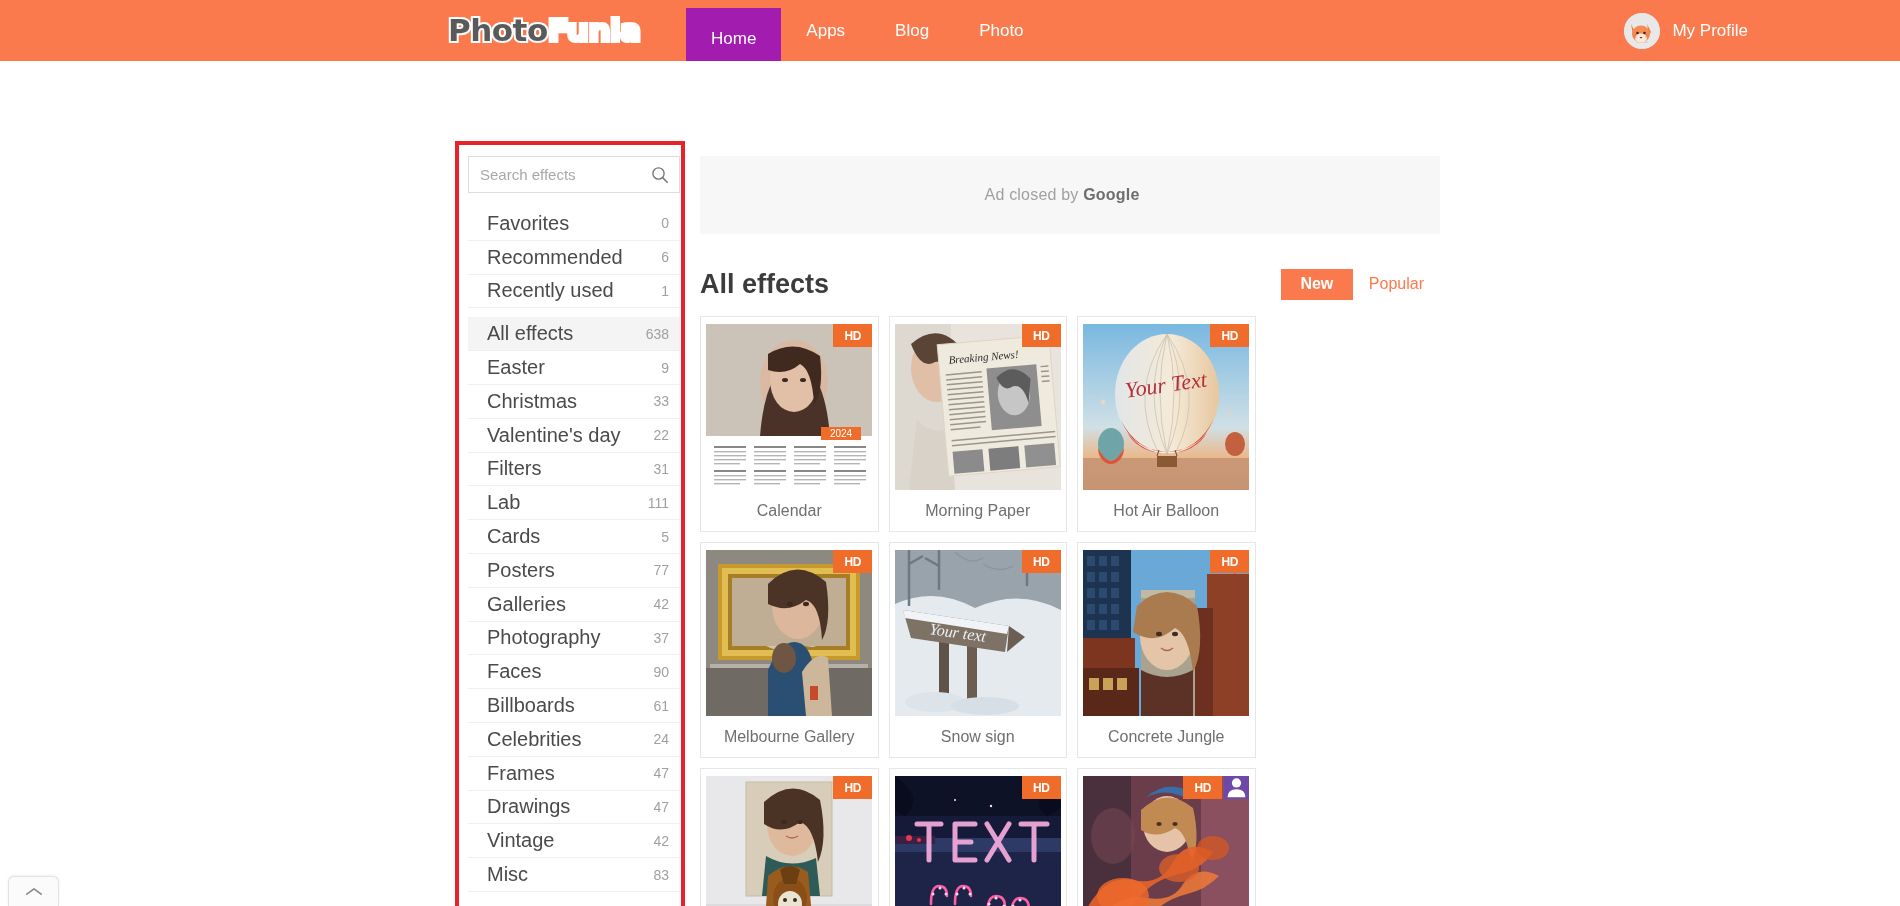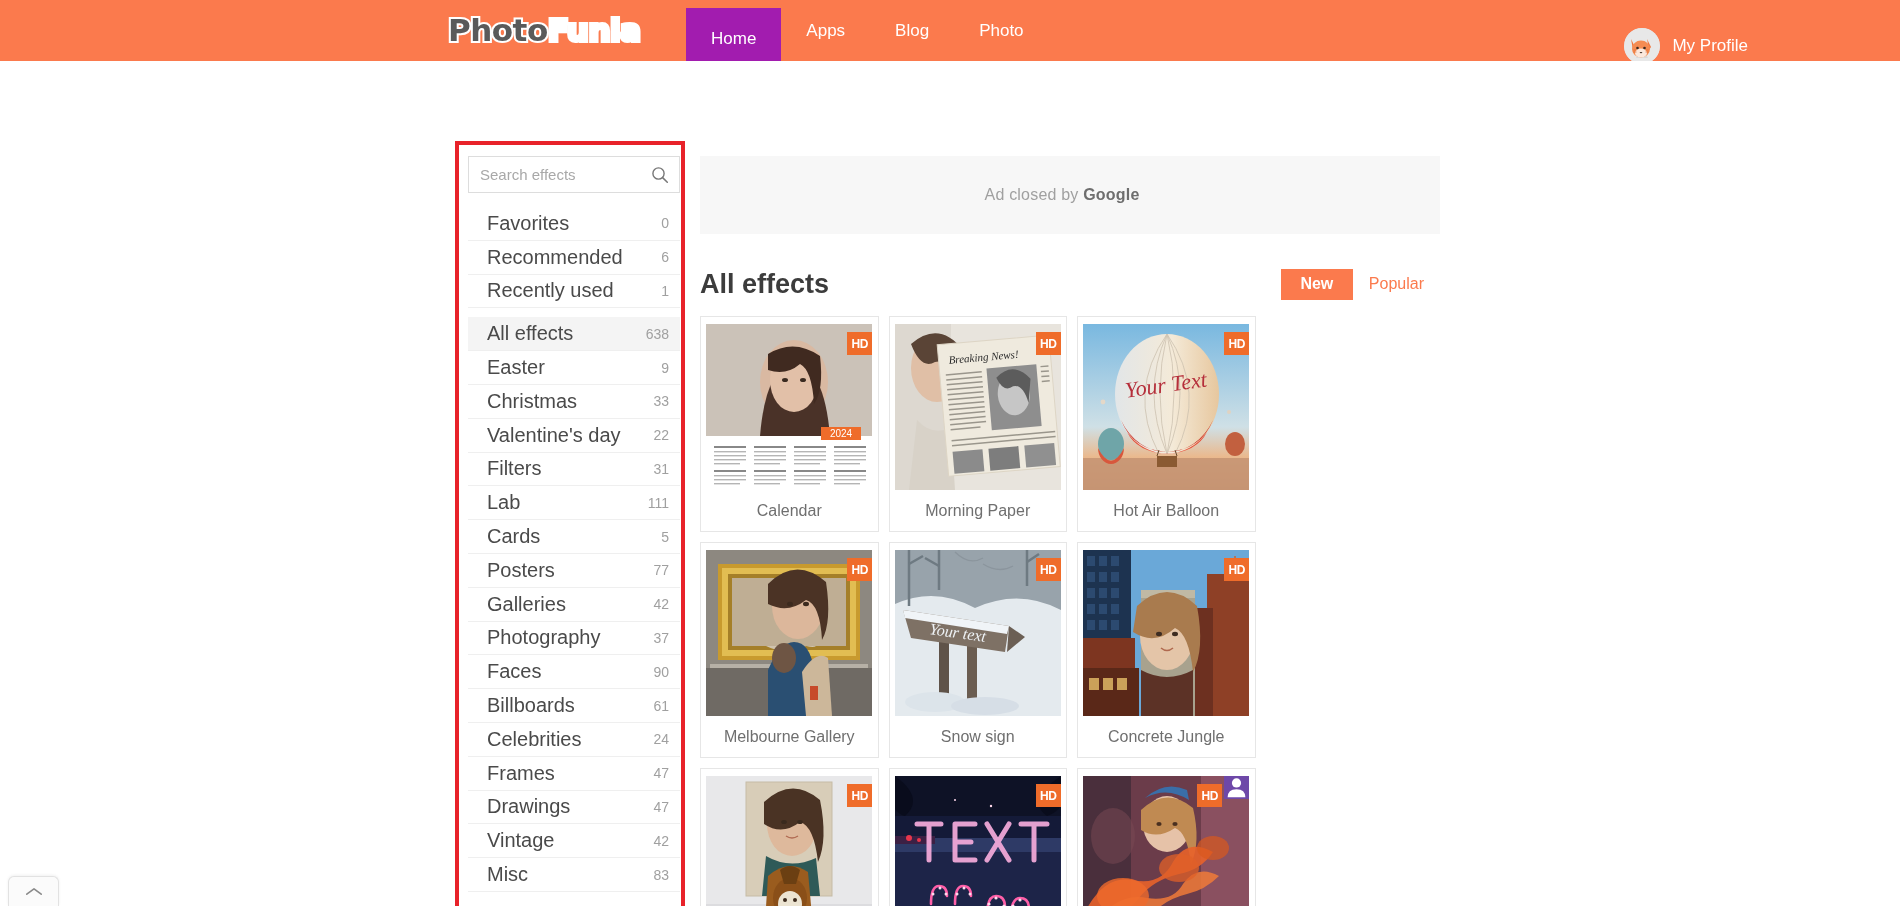--- a/index.html
+++ b/index.html
@@ -67,21 +67,21 @@
     font-size: 17px;
     text-decoration: none;
     height: 61px;
     cursor: pointer;
   }
   .nav-item.active { background: #a21caf; margin-top: 8px; }
 
   .profile {
     position: absolute;
     right: 152px;
-    top: 15px;
+    top: 0;
     height: 61px;
     display: flex;
     align-items: center;
     gap: 12px;
     cursor: pointer;
   }
   .avatar {
     width: 36px; height: 36px;
     border-radius: 50%;
     background: #e4e4e4;
@@ -228,30 +228,29 @@
     background: #eee;
   }
   .card-thumb svg { display: block; width: 100%; height: 100%; }
   .badges {
     position: absolute;
     top: 0; right: 0;
     display: flex;
     gap: 2px;
   }
   .badge-hd {
-    width: 25px; height: 23px;
+    width: 39px; height: 23px;
     background: #ef6c2a;
     color: #ffffff;
     font-size: 12px;
     font-weight: bold;
     display: flex;
     align-items: center;
     justify-content: center;
     letter-spacing: -0.3px;
-    margin-top: 8px;
   }
   .badge-person {
     width: 25px; height: 23px;
     background: #6e48a8;
     display: flex;
     align-items: center;
     justify-content: center;
   }
   .card-label {
     font-size: 16px;

